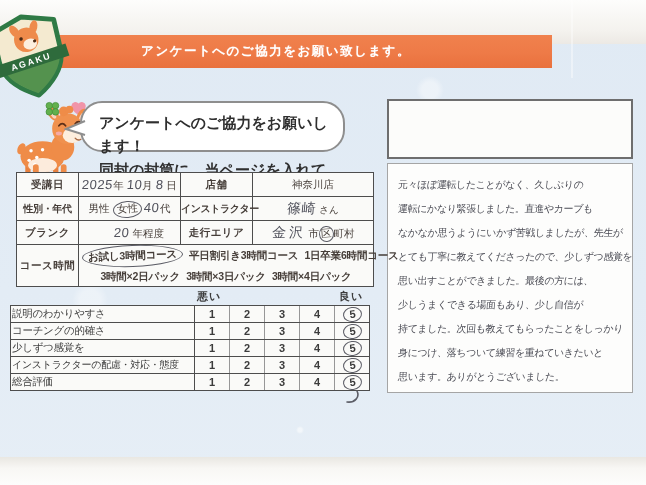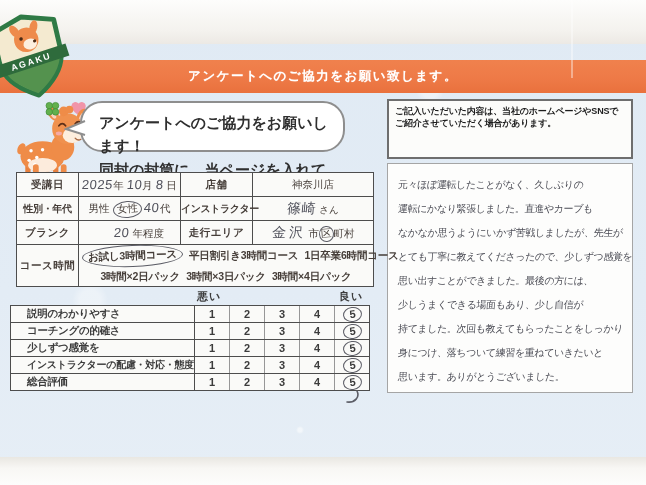--- a/index.html
+++ b/index.html
@@ -12,21 +12,21 @@
       radial-gradient(circle at 520px 210px, rgba(255,255,255,.5) 0 2px, rgba(255,255,255,0) 4px),
       radial-gradient(circle at 300px 430px, rgba(255,255,255,.5) 0 2px, rgba(255,255,255,0) 4px),
       radial-gradient(circle at 430px 90px, rgba(255,255,255,.4) 0 8px, rgba(255,255,255,0) 14px),
       radial-gradient(circle at 90px 300px, rgba(255,255,255,.35) 0 10px, rgba(255,255,255,0) 18px),
       linear-gradient(180deg,#e0eaf4 0%, #e3ecf5 60%, #e6eef6 100%);
   }
   .top-strip { position:absolute; left:0; top:0; width:646px; height:44px;
     background:linear-gradient(180deg,#fdfdfc 0%, #f4f2ee 70%, #ece9e4 100%); }
   .bottom-strip { position:absolute; left:0; top:457px; width:646px; height:28px;
     background:linear-gradient(180deg,#e9e7e2 0%, #f8f7f4 40%, #fdfdfc 100%); }
-  .banner { position:absolute; left:0; top:60px; width:646px; height:33px;
+  .banner { position:absolute; left:0; top:35px; width:552px; height:33px;
     background:linear-gradient(180deg,#f0814d 0%, #ee7a47 55%, #e9713d 100%);
     color:#fff; font-size:12.5px; font-weight:700; letter-spacing:1.5px;
     text-align:center; line-height:33px; text-shadow:0 0 1px rgba(255,255,255,.4); }
   .fold-v { position:absolute; left:571px; top:0; width:2px; height:78px; background:rgba(255,255,255,.4); }
 
   .badge { position:absolute; left:-10px; top:12px; width:80px; height:88px; transform:rotate(-13deg); }
   .deer  { position:absolute; left:8px;  top:97px; width:96px; height:96px; }
 
   .bubble { position:absolute; left:80px; top:101px; width:265px; height:51px;
     background:#fff; border:2px solid #8e8e8e; border-radius:22px;
@@ -58,21 +58,21 @@
   .circ-f { padding:0 3px 1px; transform:rotate(-4deg); }
   .circ-course { padding:0 5px 1px; transform:rotate(-2deg); border-radius:50%; }
 
   .rating-wrap { position:absolute; left:10px; top:289px; width:380px; height:120px; }
   .scale-head { position:absolute; top:0; font-size:11px; font-weight:700; color:#3c3c3c; letter-spacing:1px; }
   .scale-head.bad { left:187px; } .scale-head.good { left:329px; }
   .rating-table { position:absolute; left:0; top:16px; width:360px; background:#fafaf8; }
   .rating-table td { border-top:1.5px solid #4d4d4d; border-bottom:1.5px solid #4d4d4d;
     height:17px; font-size:10.5px; color:#3c3c3c; vertical-align:middle; }
   .rating-table td.lab { width:184px; border-left:1.6px solid #4d4d4d; border-right:1.6px solid #4d4d4d;
-    font-weight:700; padding-left:16px; letter-spacing:-0.3px; white-space:nowrap; }
+    font-weight:400; padding-left:1px; letter-spacing:-0.3px; white-space:nowrap; }
   .rating-table td.num { width:35px; text-align:center; font-weight:700; font-size:11px;
     border-left:1px solid #979797; }
   .rating-table td.num:last-child { border-right:1.6px solid #4d4d4d; }
   .circ5 { width:19px; height:15px; line-height:13px; text-align:center; transform:rotate(-7deg); }
   .circ-tail { position:absolute; left:334px; top:101px; }
 </style>
 </head>
 <body>
 
 <div class="page">
@@ -145,21 +145,20 @@
 
   <div class="bubble">
     <svg class="bubble-tail" width="22" height="20">
       <path d="M21 3 L2 11 L21 17" fill="#ffffff" stroke="#8e8e8e" stroke-width="2"></path>
     </svg>
     <div>アンケートへのご協力をお願いします！</div>
     <div>同封の封筒に、当ページを入れて投函して下さい。</div>
   </div>
 
   <div class="notice">
-    <p>ご記入いただいた内容は、当社のホームページやSNSでご紹介させていただく場合があります。</p>
   </div>
 
   <div class="comment">
     <div class="line">元々ほぼ運転したことがなく、久しぶりの</div>
     <div class="line">運転にかなり緊張しました。直進やカーブも</div>
     <div class="line">なかなか思うようにいかず苦戦しましたが、先生が</div>
     <div class="line">とても丁寧に教えてくださったので、少しずつ感覚を</div>
     <div class="line">思い出すことができました。最後の方には、</div>
     <div class="line">少しうまくできる場面もあり、少し自信が</div>
     <div class="line">持てました。次回も教えてもらったことをしっかり</div>

